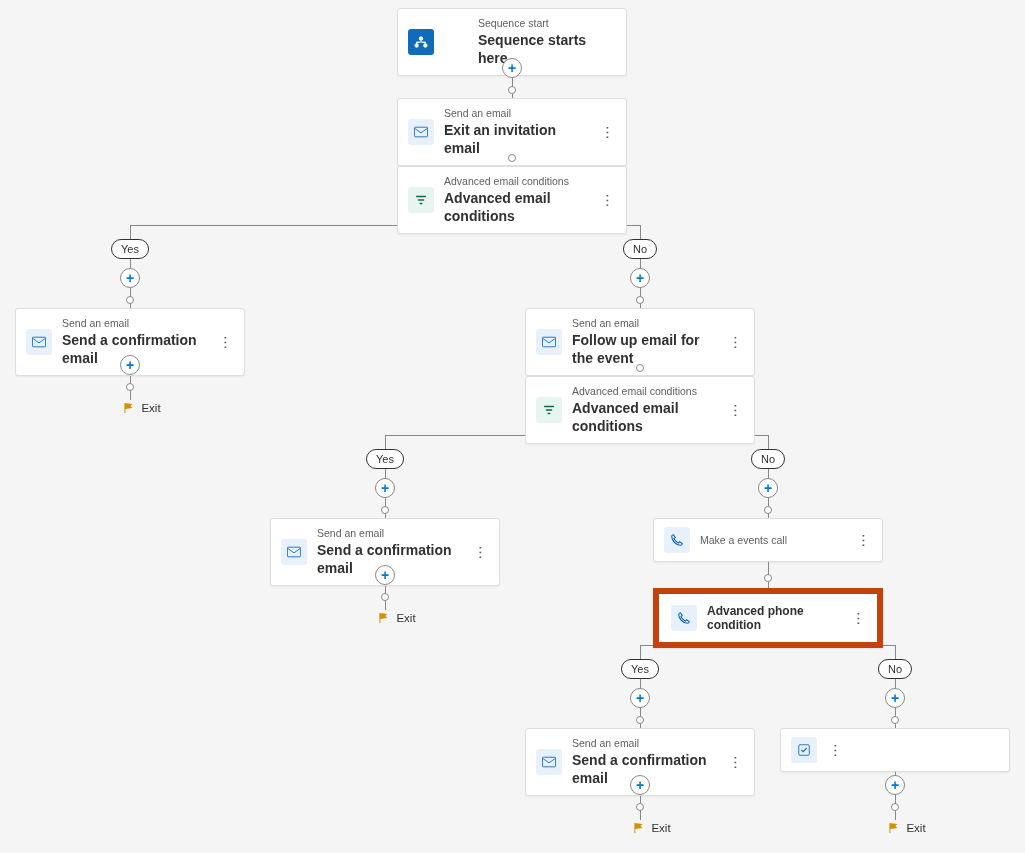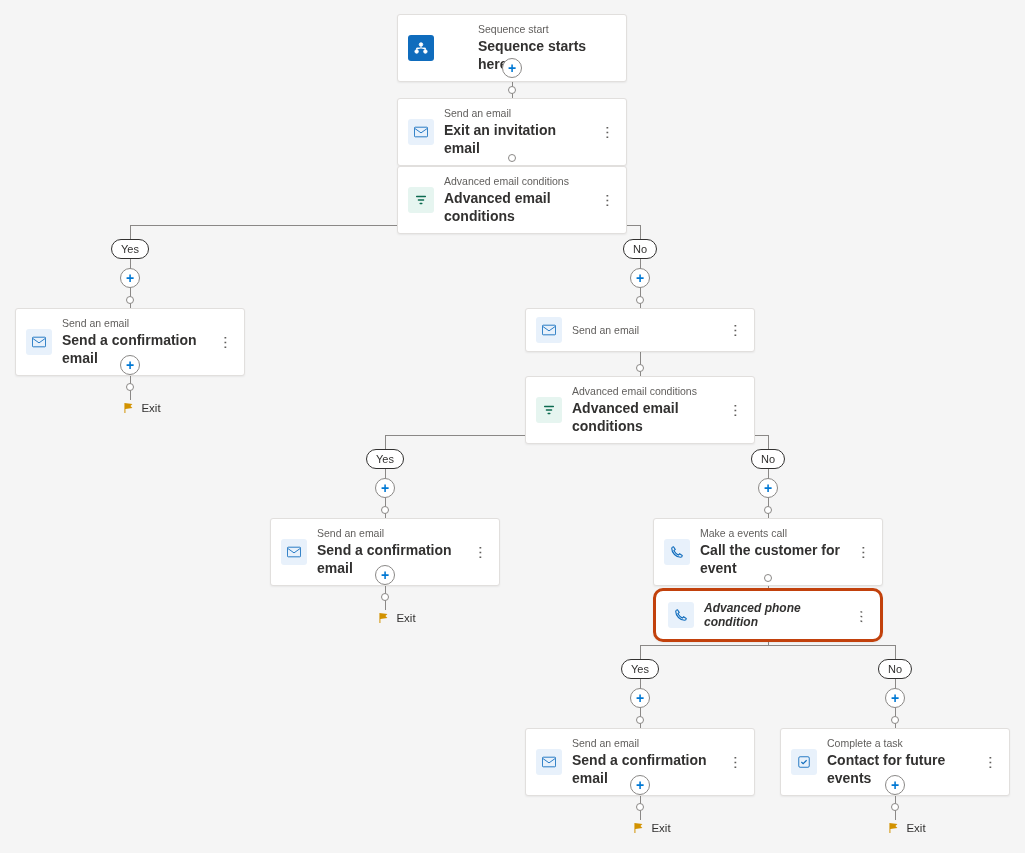--- a/index.html
+++ b/index.html
@@ -100,28 +100,27 @@
     cursor: pointer;
     transform: rotate(90deg);
     letter-spacing: -1px;
   }
 
   .cond-title {
     position: absolute;
     transform: translateX(-50%);
     width: 230px;
     background: #fff;
-    border: 3px solid #c2410c;
-    border-radius: 10px;
+    border: 6px solid #c2410c;
+    border-radius: 0;
     box-shadow: 0 1px 2px rgba(0,0,0,0.06);
     display: flex;
     align-items: center;
     padding: 10px 12px;
     gap: 10px;
-    font-style: italic;
   }
   .cond-title .icon { width: 26px; height: 26px; border-radius: 3px; display:flex;align-items:center;justify-content:center;flex-shrink:0;}
   .cond-title .ttl2 { font-size: 12px; font-weight: 600; }
   .cond-title .more { color:#605e5c; font-size:14px; transform:rotate(90deg); cursor:pointer; margin-left:auto; letter-spacing:-1px;}
 
   
   .exit {
     position: absolute;
     display: flex;
     align-items: center;
@@ -176,21 +175,21 @@
   <div class="line hline" style="left:640px; top:645px; width:256px;"></div>
 
   <div class="line vline" style="left:640px; top:645px; height:85px;"></div>
 
   <div class="line vline" style="left:895px; top:645px; height:85px;"></div>
 
   <div class="line vline" style="left:640px; top:765px; height:55px;"></div>
 
   <div class="line vline" style="left:895px; top:765px; height:55px;"></div>
 
-  <div class="card" style="left:512px; top:14px;gap:44px;">
+  <div class="card" style="left:512px; top:8px;gap:44px;">
     <div class="icon icon-start">
       <svg width="14" height="14" viewBox="0 0 16 16">
           <path fill="currentColor" d="M8 2a2 2 0 1 1 0 4 2 2 0 0 1 0-4zm-5 8a2 2 0 1 1 0 4 2 2 0 0 1 0-4zm10 0a2 2 0 1 1 0 4 2 2 0 0 1 0-4zM8 6v2M8 8H3v2M8 8h5v2" stroke="currentColor" stroke-width="1"></path>
         </svg>
     </div>
     <div class="txt">
       <div class="sub">Sequence start</div>
       <div class="ttl">Sequence starts here</div>
     </div>
   </div>
@@ -264,20 +263,21 @@
 
   <div class="card" style="left:640px; top:308px;">
     <div class="icon icon-email">
       <svg width="14" height="12" viewBox="0 0 16 12">
           <rect x="0.5" y="0.5" width="15" height="11" rx="1" fill="none" stroke="currentColor"></rect>
           <path d="M1 2l7 5 7-5" fill="none" stroke="currentColor"></path>
         </svg>
     </div>
     <div class="txt">
       <div class="sub">Send an email</div>
+      <div class="ttl">Follow up email for the event</div>
     </div>
     <div class="more">⋯</div>
   </div>
 
   <div class="socket" style="left:640px; top:368px;"></div>
 
   <div class="card" style="left:640px; top:376px;">
     <div class="icon icon-cond">
       <svg width="14" height="14" viewBox="0 0 16 16">
           <path d="M3 4h10M5 8h6M7 12h2" stroke="currentColor" stroke-width="1.5" fill="none" stroke-linecap="round"></path>
@@ -324,21 +324,20 @@
   </div>
 
   <div class="card" style="left:768px; top:518px;">
     <div class="icon icon-phone">
       <svg width="14" height="14" viewBox="0 0 16 16">
           <path fill="none" stroke="currentColor" stroke-width="1.3" d="M4 2c-1 0-2 1-2 2 0 5 5 10 10 10 1 0 2-1 2-2l-3-2-1.5 1.5C7 10 6 9 4.5 6.5L6 5 4 2z"></path>
         </svg>
     </div>
     <div class="txt">
       <div class="sub">Make a events call</div>
-      <div class="ttl">Call the customer for event</div>
     </div>
     <div class="more">⋯</div>
   </div>
 
   <div class="socket" style="left:768px; top:578px;"></div>
 
   <div class="cond-title" style="left:768px; top:588px;">
     <div class="icon icon-phonecond">
       <svg width="14" height="14" viewBox="0 0 16 16">
           <path fill="none" stroke="currentColor" stroke-width="1.3" d="M4 2c-1 0-2 1-2 2 0 5 5 10 10 10 1 0 2-1 2-2l-3-2-1.5 1.5C7 10 6 9 4.5 6.5L6 5 4 2z"></path>
@@ -369,24 +368,20 @@
     </div>
     <div class="more">⋯</div>
   </div>
 
   <div class="card" style="left:895px; top:728px;">
     <div class="icon icon-task">
       <svg width="14" height="14" viewBox="0 0 16 16">
           <rect x="2" y="2" width="12" height="12" rx="1.5" fill="none" stroke="currentColor"></rect>
           <path d="M5 8l2 2 4-4" fill="none" stroke="currentColor" stroke-width="1.3"></path>
         </svg>
-    </div>
-    <div class="txt">
-      <div class="sub">Complete a task</div>
-      <div class="ttl">Contact for future events</div>
     </div>
     <div class="more">⋯</div>
   </div>
 
   <div class="addbtn" style="left:640px; top:785px;">+</div>
   <div class="socket" style="left:640px; top:807px;"></div>
   <div class="exit" style="left:651px; top:821px;">
     <span class="flag">
         <svg width="12" height="12" viewBox="0 0 12 12">
           <path fill="currentColor" d="M2 1v10h1V7l7-1-2-2 2-2-8-1z"></path>

